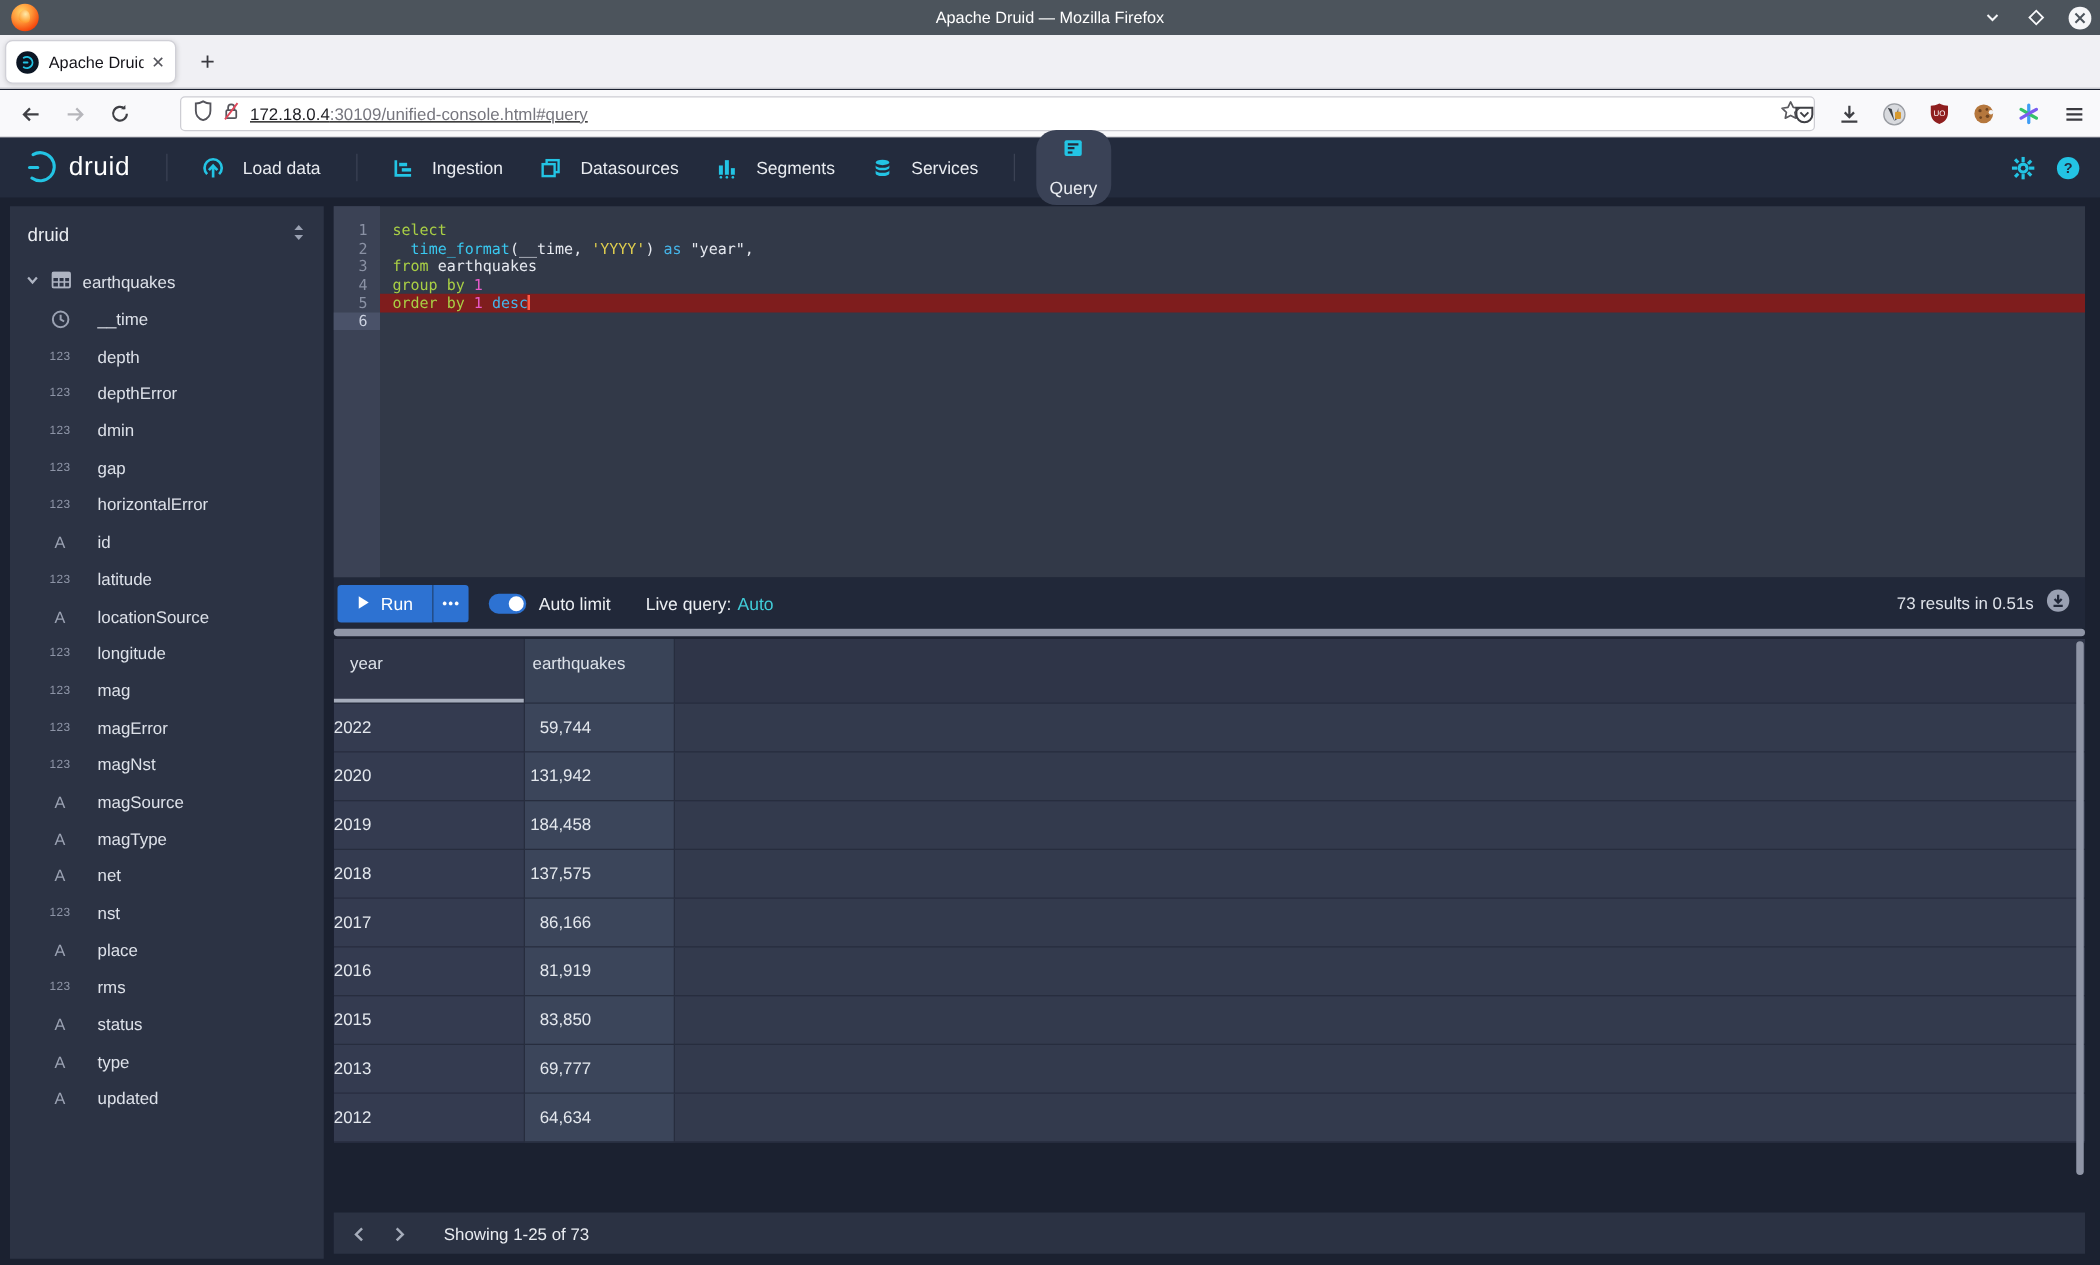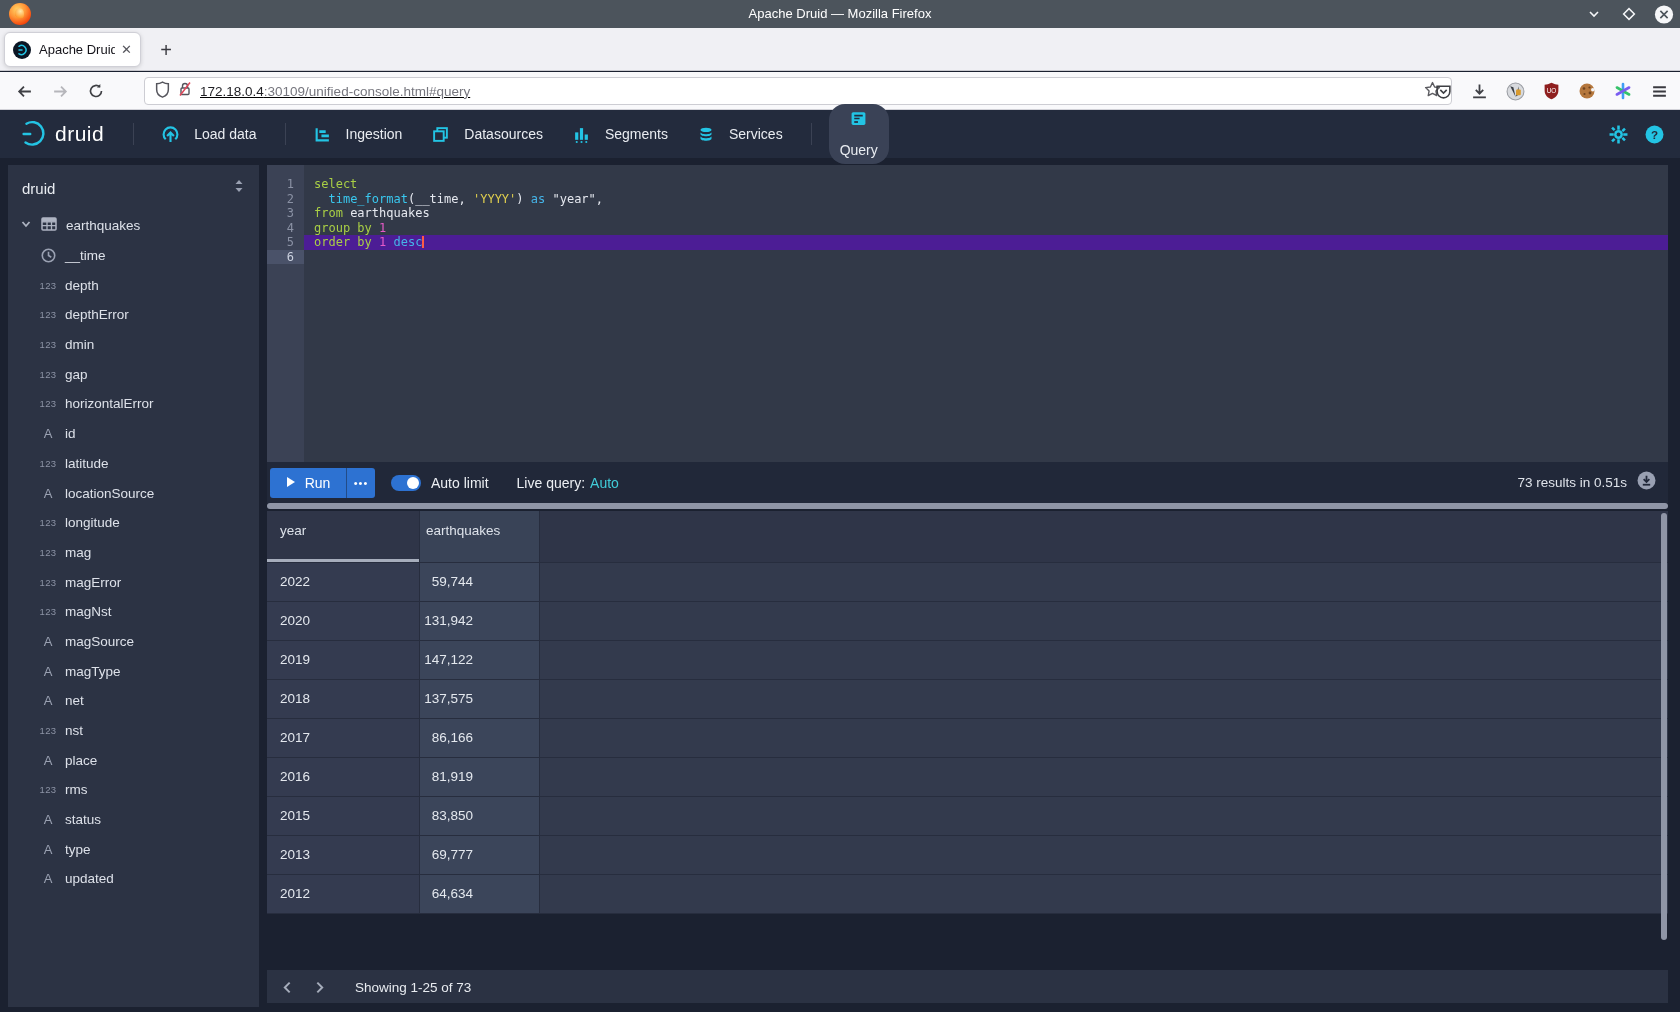--- a/index.html
+++ b/index.html
@@ -52,32 +52,32 @@
   .sidebar { position:absolute; left:8px; top:165px; width:251px; height:842px; background:#2c3344; overflow:hidden; }
   .schema-row { height:46px; display:flex; align-items:center; padding:0 14px; }
   .schema-name { font-size:15px; color:#e9ecf1; flex:1; }
   .tree-row { height:29.7px; display:flex; align-items:center; font-size:13.5px; color:#dde1e9; }
   .tree-row.tbl { padding-left:12px; }
   .tbl-label { margin-left:9px; }
   .col-row { padding-left:28px; }
   .col-ico { width:24px; display:flex; align-items:flex-end; justify-content:center; flex:0 0 auto; }
   .glyph-123 { font-size:9.5px; color:#8d94a6; letter-spacing:.3px; }
   .glyph-A { font-size:13px; color:#9aa1b2; }
-  .col-name { margin-left:5px; }
+  .col-name { margin-left:18px; }
 
   
   .editor { position:absolute; left:267px; top:165px; width:1401px; height:297px; background:#323948; display:flex; }
   .gutter { width:37px; background:#3b4255; padding-top:12px; flex:0 0 auto; }
   .gut-num { height:14.5px; line-height:14.5px; font-family:"DejaVu Sans Mono", monospace; font-size:12px;
     color:#8a91a4; text-align:right; padding-right:10px; }
   .gut-num.active { background:#4a5269; color:#ccd2e0; }
   .codearea { flex:1; padding-top:12px; }
   .cl { height:14.5px; line-height:14.5px; font-family:"DejaVu Sans Mono", monospace; font-size:12px;
     color:#e6e9f0; white-space:pre; padding-left:10px; }
-  .cl.active { background:#4c1d95; }
+  .cl.active { background:#7f1d1d; }
   .tk-kw { color:#a9cf45; }
   .tk-fn { color:#39c8ef; }
   .tk-op { color:#45b4e8; }
   .tk-str { color:#dfce4e; }
   .tk-num { color:#e65ac8; }
   .tk-pl { color:#e6e9f0; }
   .cursor { display:inline-block; width:2px; height:12px; background:#ff5a45; vertical-align:-2px; }
 
   
   .runbar { position:absolute; left:267px; top:462px; width:1401px; height:41px; background:#212839;
@@ -101,21 +101,21 @@
   
   .results { position:absolute; left:267px; top:511px; width:1401px; height:459px; overflow:hidden; }
   .thead { display:flex; height:52px; }
   .th { font-size:13.5px; color:#dde2ea; line-height:40px; border-bottom:1px solid #272d3e; }
   .th-year { width:153px; background:#2f3548; border-right:1px solid #272d3e; padding-left:13px; position:relative; }
   .th-year::after { content:""; position:absolute; left:0; bottom:0; width:100%; height:3px; background:#a6adbc; }
   .th-quakes { width:120px; background:#394357; border-right:1px solid #272d3e; padding-left:6px; }
   .th-fill { flex:1; background:#2f3548; }
   .rrow { display:flex; height:39px; }
   .td { font-size:13.5px; color:#e4e8ee; line-height:38px; border-bottom:1px solid #272d3e; }
-  .td-year { width:153px; background:#343b50; border-right:1px solid #272d3e; padding-left:13px; }
+  .td-year { width:153px; background:#343b50; border-right:1px solid #272d3e; }
   .td-quakes { width:120px; background:#3b455a; border-right:1px solid #272d3e; text-align:right; padding-right:66px; }
   .td-fill { flex:1; background:#333a4d; }
 
   
   .pagerbar { position:absolute; left:267px; top:970px; width:1401px; height:33px; background:#2b3243;
     border-top:1px solid #20263500; display:flex; align-items:center; }
   .pg-btn { width:24px; height:24px; display:flex; align-items:center; justify-content:center; margin-left:8px; }
   .pg-label { font-size:13.5px; color:#e8ebf0; margin-left:24px; }
 </style>
 </head>
@@ -559,21 +559,21 @@
           <div class="td td-quakes">59,744</div>
           <div class="td td-fill"></div>
         </div>
         <div class="rrow">
           <div class="td td-year">2020</div>
           <div class="td td-quakes">131,942</div>
           <div class="td td-fill"></div>
         </div>
         <div class="rrow">
           <div class="td td-year">2019</div>
-          <div class="td td-quakes">147,122</div>
+          <div class="td td-quakes">184,458</div>
           <div class="td td-fill"></div>
         </div>
         <div class="rrow">
           <div class="td td-year">2018</div>
           <div class="td td-quakes">137,575</div>
           <div class="td td-fill"></div>
         </div>
         <div class="rrow">
           <div class="td td-year">2017</div>
           <div class="td td-quakes">86,166</div>

